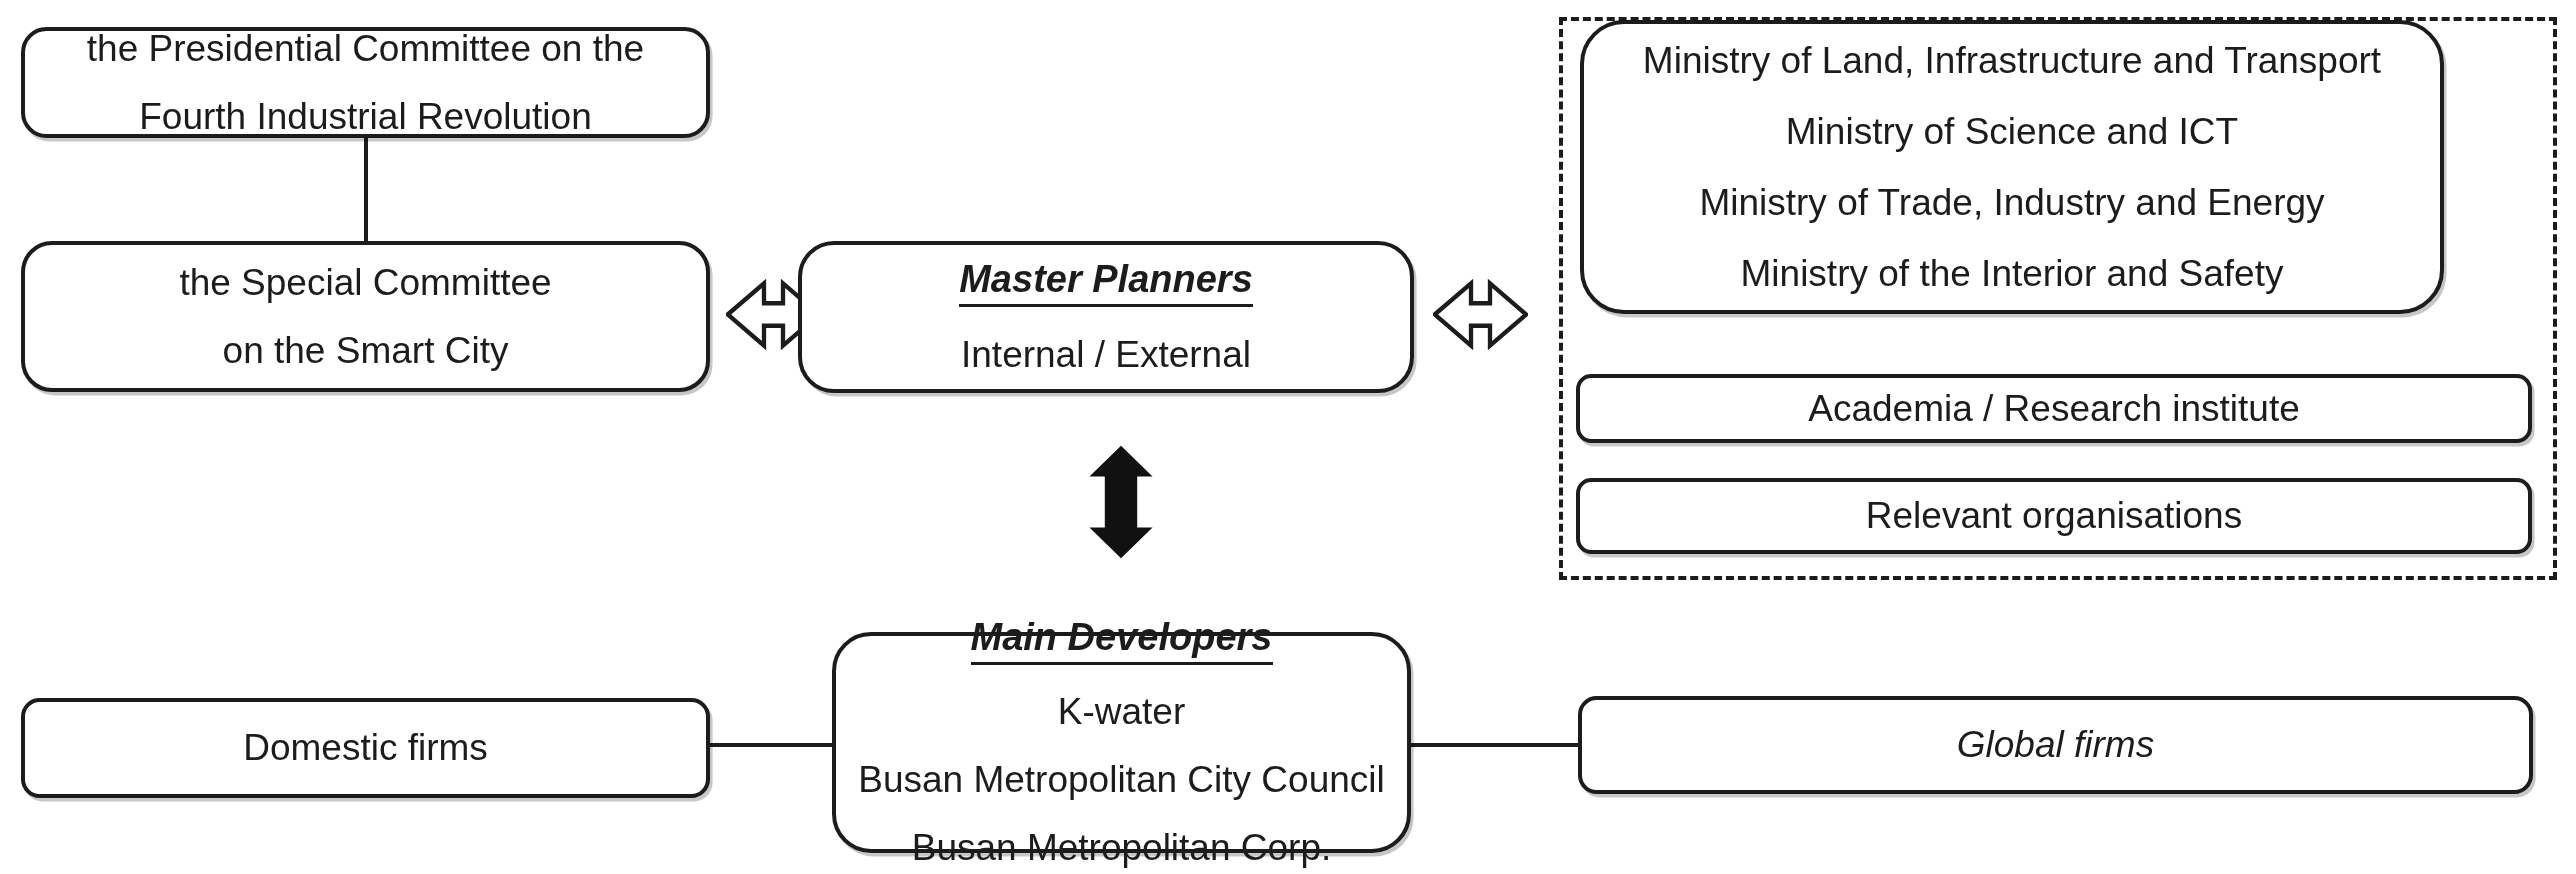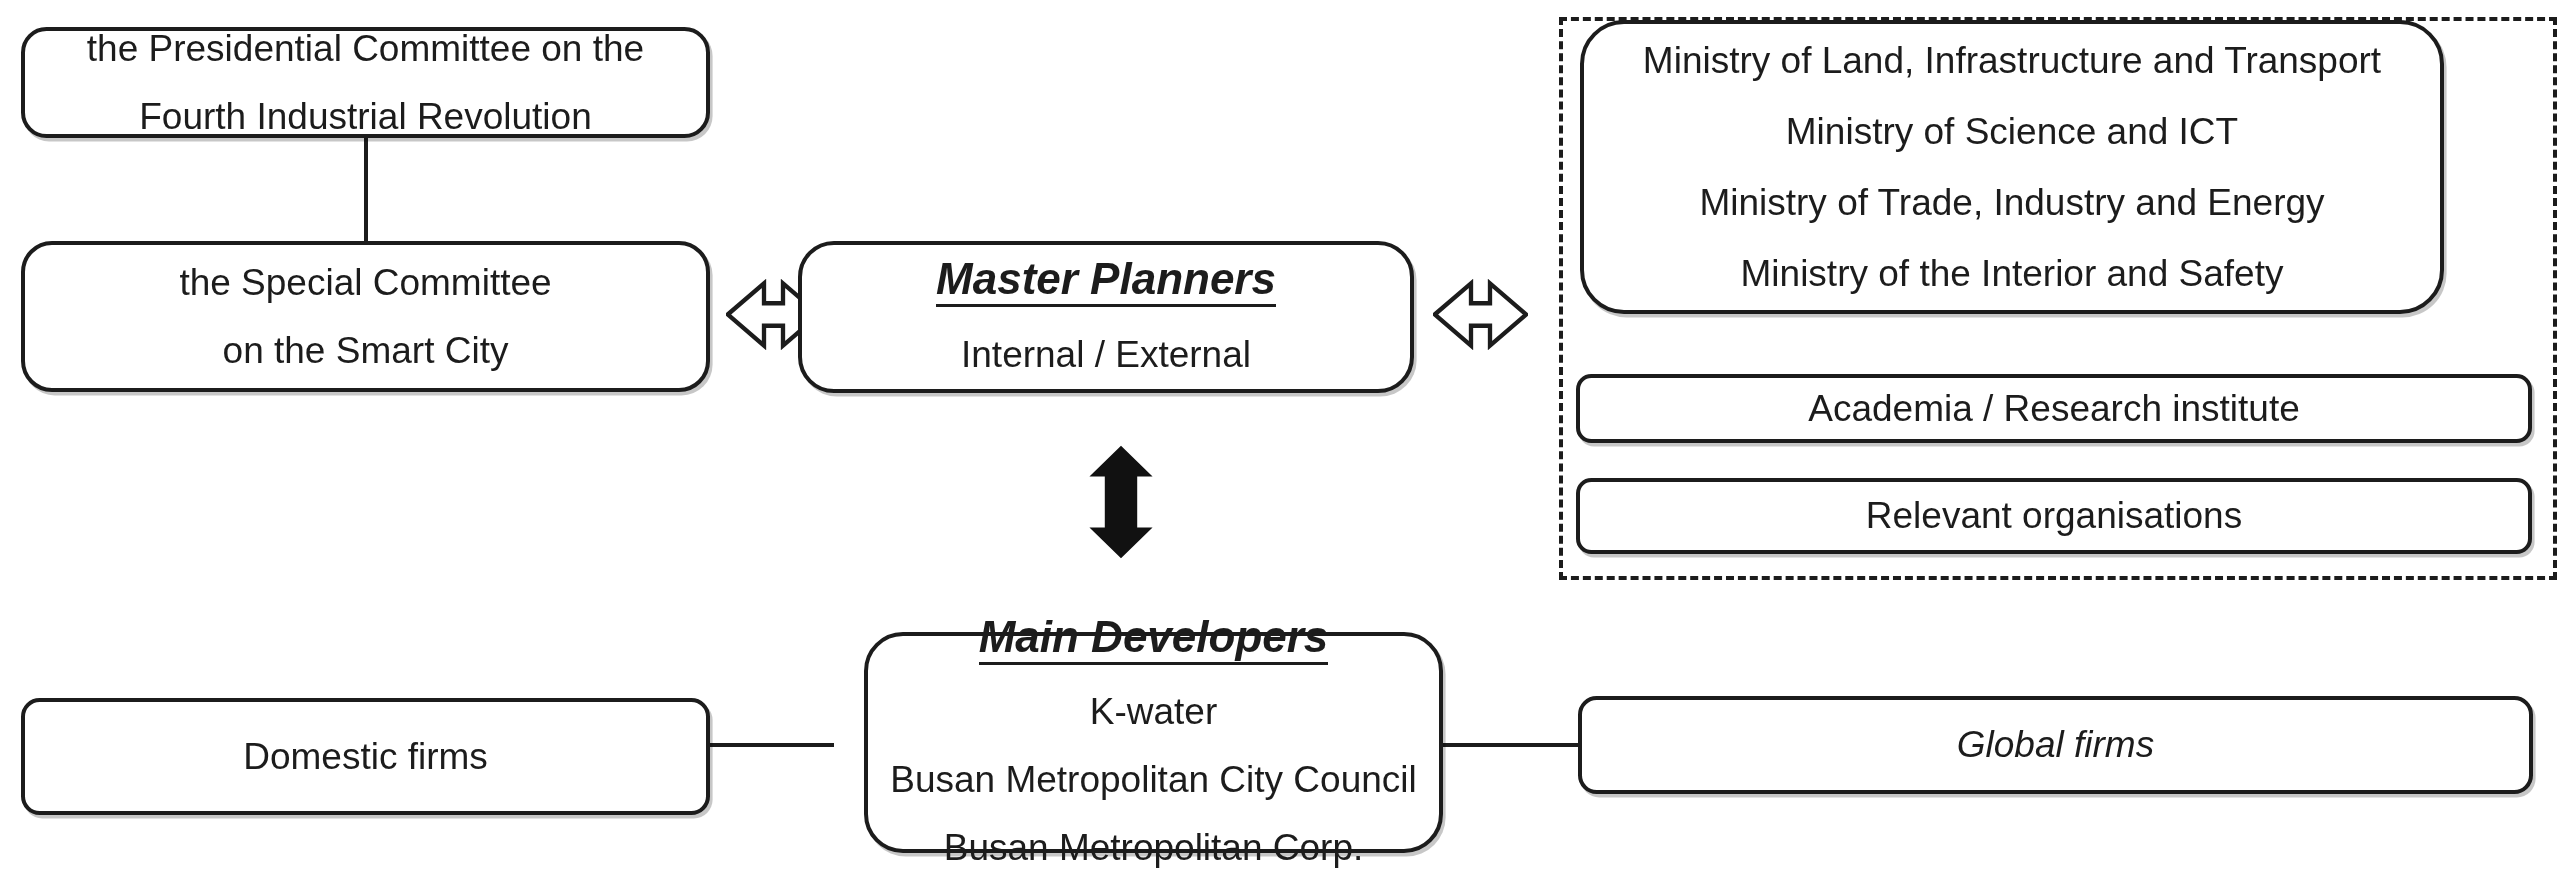--- a/index.html
+++ b/index.html
@@ -37,21 +37,21 @@
   }
   .box .line.small {
     font-size: 37px;
     line-height: 51px;
   }
   .box .line.dev {
     font-size: 37px;
     line-height: 48px;
   }
   .box .title {
-    font-size: 44px;
+    font-size: 38px;
     line-height: 48px;
     font-weight: bold;
     font-style: italic;
     border-bottom: 3.4px solid #1c1c1c;
     padding-bottom: 0.9px;
     margin-bottom: 3.4px;
     white-space: nowrap;
   }
   .dashed-group {
     position: absolute;
@@ -75,22 +75,22 @@
   .pos-vline        { left: 364px;  top: 136px; width: 4.3px;    height: 107px; }
   .pos-special      { left: 21px;   top: 241px; width: 689px;  height: 151px; border-radius: 31px; }
   .pos-arrow1       { left: 726px;  top: 279px; width: 95px;  height: 71px; }
   .pos-mp           { left: 798px;  top: 241px; width: 616px;  height: 152px; border-radius: 36px; }
   .pos-arrow2       { left: 1433px; top: 279px; width: 95px;  height: 71px; }
   .pos-dashed       { left: 1559px; top: 17px;  width: 998px; height: 563px; }
   .pos-ministries   { left: 1580px; top: 20px;  width: 864px; height: 294px; border-radius: 44px; }
   .pos-academia     { left: 1576px; top: 374px; width: 956px; height: 69px;  border-radius: 15.3px; }
   .pos-relevant     { left: 1576px; top: 478px; width: 956px; height: 76px;  border-radius: 15.3px; }
   .pos-solid-arrow  { left: 1086px; top: 444px; width: 70px;   height: 116px; }
-  .pos-maindev      { left: 864px;  top: 632px; width: 579px;  height: 221px; border-radius: 39px; }
-  .pos-domestic     { left: 21px;   top: 698px; width: 689px;  height: 117px; border-radius: 18.7px; }
+  .pos-maindev      { left: 832px;  top: 632px; width: 579px;  height: 221px; border-radius: 39px; }
+  .pos-domestic     { left: 21px;   top: 698px; width: 689px;  height: 100px; border-radius: 18.7px; }
   .pos-global       { left: 1578px; top: 696px; width: 955px; height: 98px; border-radius: 18.7px; font-style: italic; }
   .pos-hline-left   { left: 709px;  top: 743px; width: 125px;  height: 4.3px; }
   .pos-hline-right  { left: 1410px; top: 743px; width: 170px;  height: 4.3px; }
 </style>
 </head>
 <body>
 
 <div class="canvas">
 
   <div class="box pos-presidential">

